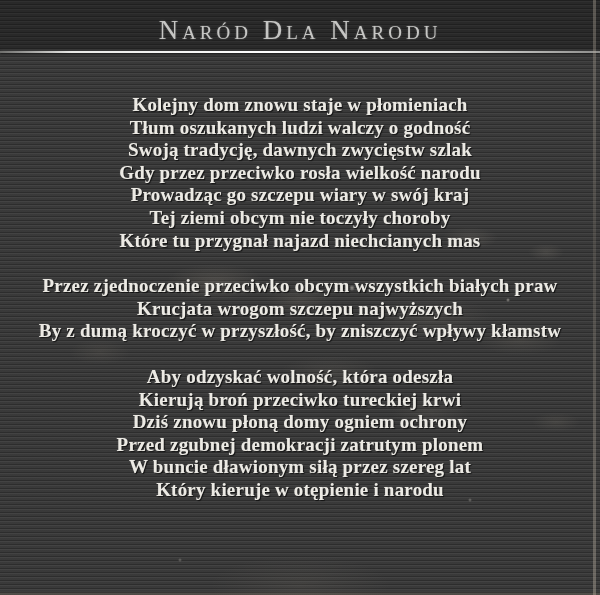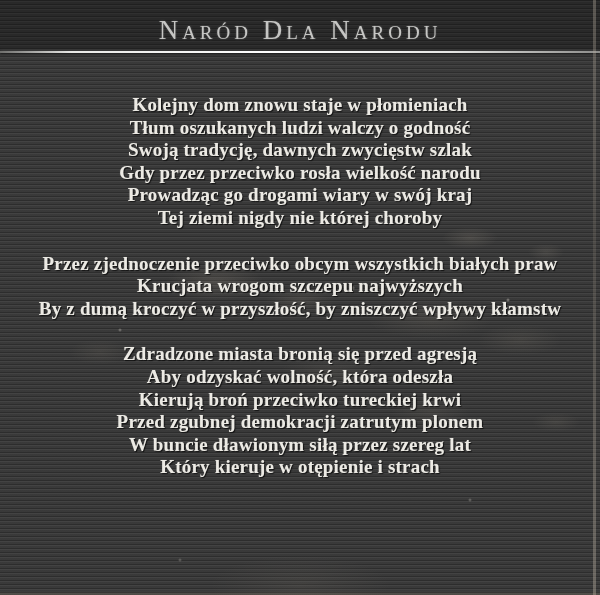--- a/index.html
+++ b/index.html
@@ -127,33 +127,34 @@
     <div class="title">Naród Dla Narodu</div>
   </div>
   <div class="divider"></div>
 
   <div class="lyrics">
     <div class="stanza">
       <div class="line">Kolejny dom znowu staje w płomieniach</div>
       <div class="line">Tłum oszukanych ludzi walczy o godność</div>
       <div class="line">Swoją tradycję, dawnych zwycięstw szlak</div>
       <div class="line">Gdy przez przeciwko rosła wielkość narodu</div>
-      <div class="line">Prowadząc go drogami wiary w swój kraj</div>
-      <div class="line">Tej ziemi nigdy nie której choroby</div>
+      <div class="line">Prowadząc go szczepu wiary w swój kraj</div>
+      <div class="line">Tej ziemi obcym nie toczyły choroby</div>
+      <div class="line">Które tu przygnał najazd niechcianych mas</div>
     </div>
     <div class="stanza">
       <div class="line">Przez zjednoczenie przeciwko obcym wszystkich białych praw</div>
       <div class="line">Krucjata wrogom szczepu najwyższych</div>
       <div class="line">By z dumą kroczyć w przyszłość, by zniszczyć wpływy kłamstw</div>
     </div>
     <div class="stanza">
-      <div class="line">Zdradzone miasta bronią się przed agresją</div>
       <div class="line">Aby odzyskać wolność, która odeszła</div>
       <div class="line">Kierują broń przeciwko tureckiej krwi</div>
+      <div class="line">Dziś znowu płoną domy ogniem ochrony</div>
       <div class="line">Przed zgubnej demokracji zatrutym plonem</div>
       <div class="line">W buncie dławionym siłą przez szereg lat</div>
-      <div class="line">Który kieruje w otępienie i strach</div>
+      <div class="line">Który kieruje w otępienie i narodu</div>
     </div>
   </div>
 
   <div class="edge-right"></div>
   <div class="edge-bottom"></div>
 </div>
 
 </body></html>

